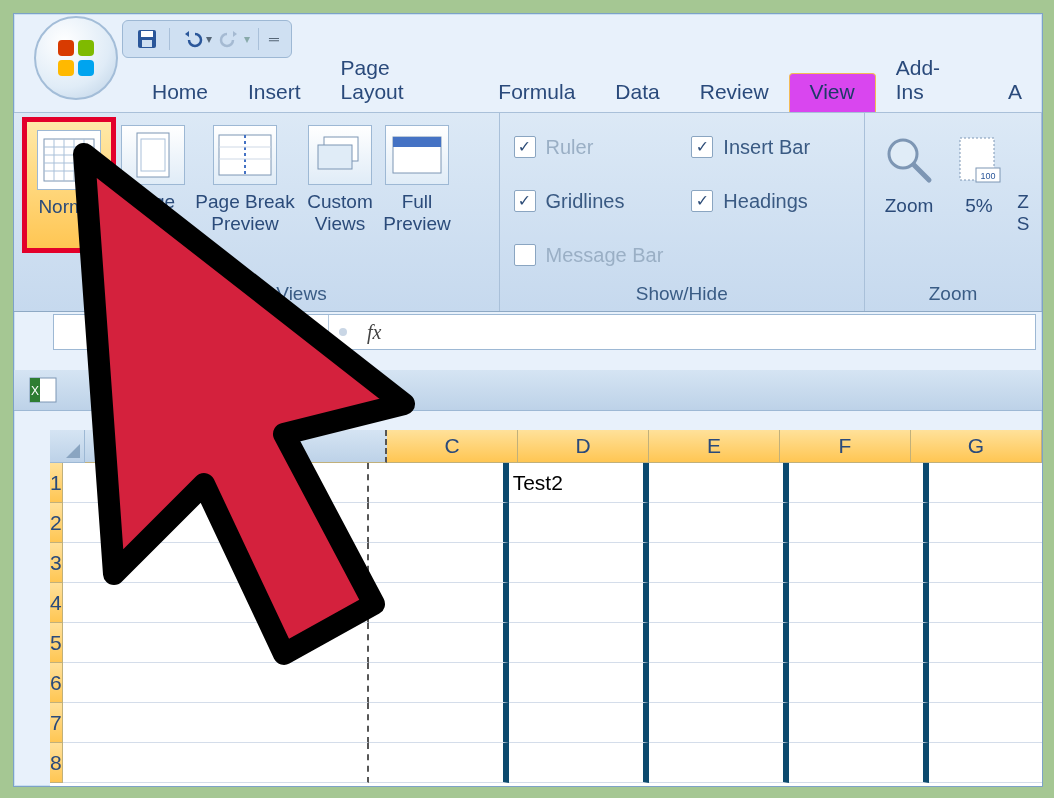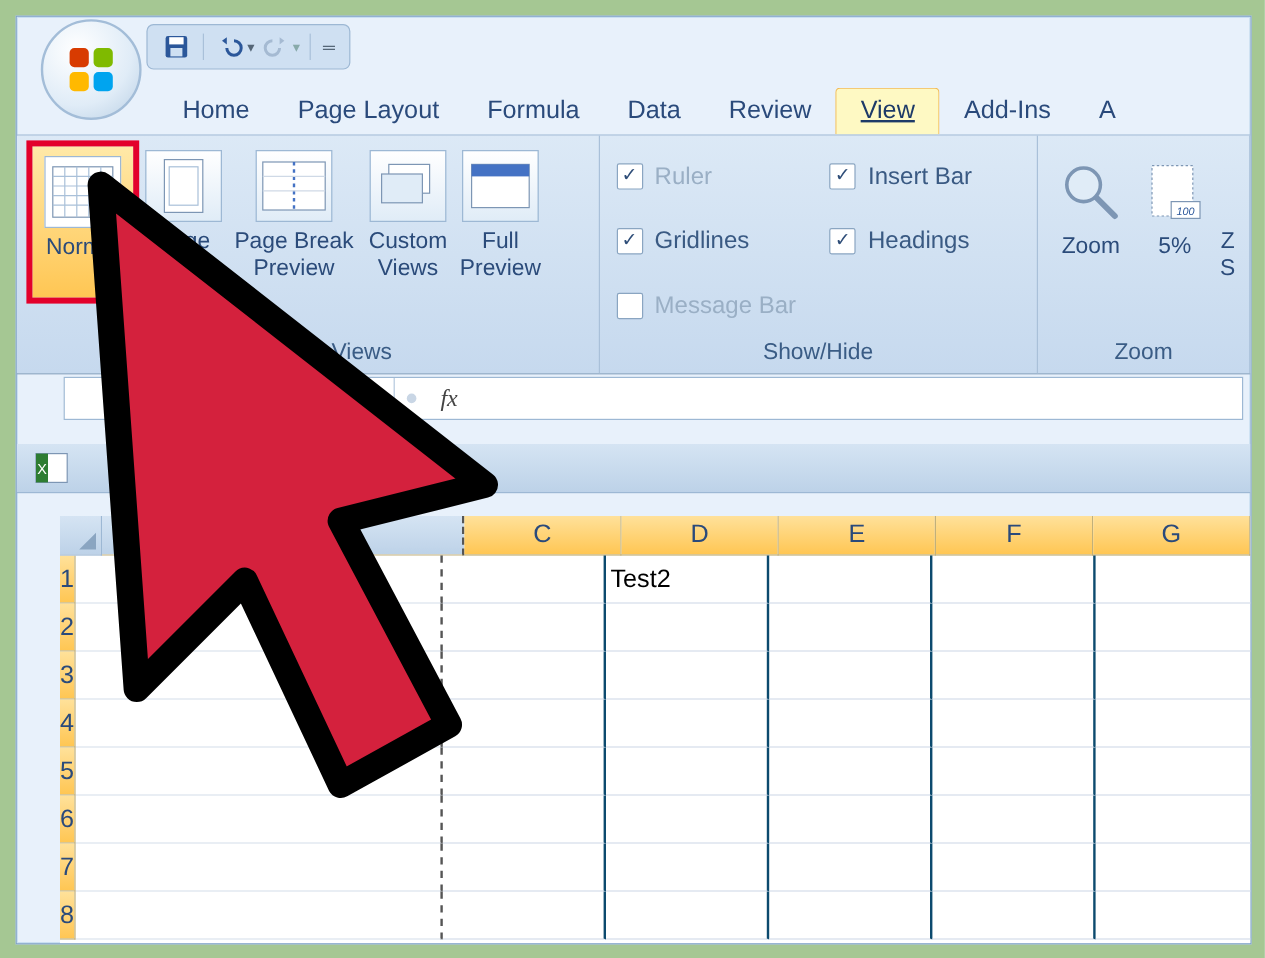--- a/index.html
+++ b/index.html
@@ -8,28 +8,28 @@
 
 .qat{position:absolute;top:6px;left:108px;height:32px;background:#cfe0f2;border:1px solid #9db8d4;border-radius:6px;display:flex;align-items:center;padding:2px 8px;}
 .qat .btn{width:28px;height:26px;display:flex;align-items:center;justify-content:center;margin:0 2px;}
 .qat .sep{width:1px;height:22px;background:#a9c0d9;margin:0 6px;}
 
 .office-btn{position:absolute;top:2px;left:20px;width:80px;height:80px;border-radius:50%;background:radial-gradient(circle at 35% 30%,#fff,#e0ecf7 60%,#b9cfe4);border:2px solid #a3bdd8;display:flex;align-items:center;justify-content:center;z-index:5;}
 .office-btn svg{width:44px;height:44px;}
 
 .tabs{position:absolute;top:60px;left:118px;right:0;height:38px;display:flex;align-items:flex-end;}
 .tab{padding:6px 20px 8px;font-size:21px;color:#2a4a7b;cursor:pointer;}
-.tab.active{background:#fef9c3;border:1px solid #f2bb56;border-bottom:none;border-radius:4px 4px 0 0;color:#1d3a68;text-decoration:underline;}
+.tab.active{background:#d946ef;border:1px solid #f2bb56;border-bottom:none;border-radius:4px 4px 0 0;color:#1d3a68;}
 
 .ribbon{position:absolute;top:98px;left:0;right:0;height:198px;background:linear-gradient(#dce9f6,#c6d9ee);border-top:1px solid #a9c0d9;border-bottom:1px solid #8ea9c4;display:flex;}
 .rgroup{position:relative;border-right:1px solid #a9c0d9;padding:6px 8px 0 8px;display:flex;flex-direction:column;}
 .rgroup .body{flex:1;display:flex;align-items:flex-start;}
 .rgroup .label{text-align:center;font-size:19px;color:#3a5c85;padding:4px 0 6px;}
 .bigbtn{width:86px;display:flex;flex-direction:column;align-items:center;padding-top:6px;}
-.bigbtn .ico{width:62px;height:58px;border:1px solid #9db8d4;background:linear-gradient(#fff,#e0ecf7);display:flex;align-items:center;justify-content:center;font-style:italic;}
+.bigbtn .ico{width:62px;height:58px;border:1px solid #9db8d4;background:linear-gradient(#fff,#e0ecf7);display:flex;align-items:center;justify-content:center;}
 .bigbtn .txt{font-size:19px;color:#2b4b7a;text-align:center;line-height:1.15;margin-top:6px;min-height:48px;}
 .bigbtn.wide{width:110px;}
 
 .normal-wrap{border:5px solid #e3002b;background:linear-gradient(#ffe9a8,#ffc653);padding:2px 4px 4px;margin-top:-2px;}
 .normal-wrap .ico{background:#fff;}
 
 .checks{display:grid;grid-template-columns:auto auto;column-gap:28px;row-gap:14px;padding:8px 10px 0 6px;font-size:20px;color:#3a5a83;}
 .checks .row{display:flex;align-items:center;gap:10px;}
 .checks .row.disabled{color:#9aafc5;}
 .chk{width:20px;height:20px;border:1px solid #8aa5c1;background:#fff;display:flex;align-items:center;justify-content:center;font-size:16px;line-height:1;color:#2e4d78;border-radius:2px;}
@@ -47,21 +47,21 @@
 .miniexcel{position:absolute;left:14px;top:6px;width:30px;height:28px;}
 
 .sheet{position:absolute;top:416px;left:36px;right:0;bottom:0;background:#fff;}
 .corner{width:50px;height:32px;background:linear-gradient(#d5e4f3,#bdd2e8);border-right:1px solid #9db8d4;border-bottom:1px solid #9db8d4;position:relative;}
 .corner::after{content:"";position:absolute;right:4px;bottom:4px;border-left:14px solid transparent;border-bottom:14px solid #8aa5c1;}
 .ch{flex:0 0 130px;text-align:center;font-size:21px;color:#2a4a7b;border-right:1px solid #c1b07a;border-bottom:1px solid #c1b07a;line-height:32px;}
 .ch.first{flex:0 0 300px;border-right:2px dashed #555;background:linear-gradient(#d5e4f3,#bdd2e8);}
 .rows{}
 .row{display:flex;height:40px;}
 .rh{width:50px;background:linear-gradient(#ffe19a,#ffc653);border-right:1px solid #c1b07a;border-bottom:1px solid #c1b07a;text-align:center;font-size:21px;color:#2a4a7b;line-height:40px;}
-.cell{flex:0 0 130px;border-right:2px solid #0c4a6e;border-bottom:1px solid #d4ddea;font-size:21px;padding-left:4px;line-height:40px;}
+.cell{flex:0 0 130px;border-right:6px solid #0c4a6e;border-bottom:1px solid #d4ddea;font-size:21px;padding-left:4px;line-height:40px;}
 .cell.first{flex:0 0 300px;border-right:2px dashed #555;}
 
 .cursor{position:absolute;top:120px;left:30px;width:400px;height:560px;z-index:20;pointer-events:none;}
 </style>
 </head>
 <body>
 
 <div class="frame">
 
   <div class="office-btn">
@@ -95,20 +95,21 @@
           <path d="M14 3l4 3-4 3z" fill="#7d96b4"></path>
         </svg>
     </div>
     <span style="color:#8aa;font-size:12px;margin:0 2px 0 -2px">▾</span>
     <div class="sep"></div>
     <span style="color:#567;font-size:14px;margin:0 4px">═</span>
   </div>
 
   <div class="tabs">
     <div class="tab">Home</div>
+    <div class="tab">Insert</div>
     <div class="tab">Page Layout</div>
     <div class="tab">Formula</div>
     <div class="tab">Data</div>
     <div class="tab">Review</div>
     <div class="tab active">View</div>
     <div class="tab">Add-Ins</div>
     <div class="tab">A</div>
   </div>
 
   <div class="ribbon">

